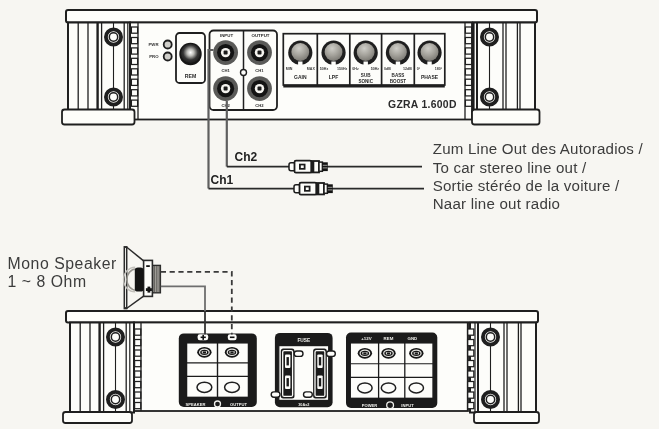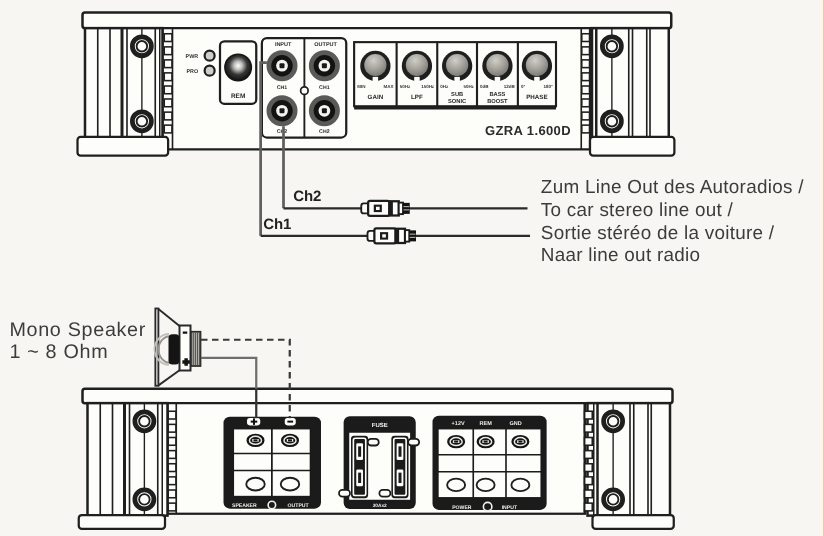--- a/index.html
+++ b/index.html
@@ -1,14 +1,14 @@
 <!DOCTYPE html>
 <html><head><meta charset="utf-8"><style>
 html,body{margin:0;padding:0;background:#fff;}
-#wrap{position:relative;width:659px;height:429px;background:#f97316;overflow:hidden;text-align:right;}
+#wrap{position:relative;width:659px;height:429px;background:#e5e5e5;overflow:hidden;text-align:right;}
 svg{position:absolute;left:0;top:0;}
 text{font-family:"Liberation Sans",sans-serif;}
 svg{filter:blur(0.22px);}
 </style></head><body>
 <div id="wrap">
 <svg width="659" height="429" viewBox="0 0 659 429">
 <defs>
 <radialGradient id="knobg" cx="0.42" cy="0.3" r="0.85">
           <stop offset="0" stop-color="#cfcec8"></stop>
           <stop offset="0.45" stop-color="#a5a39c"></stop>

